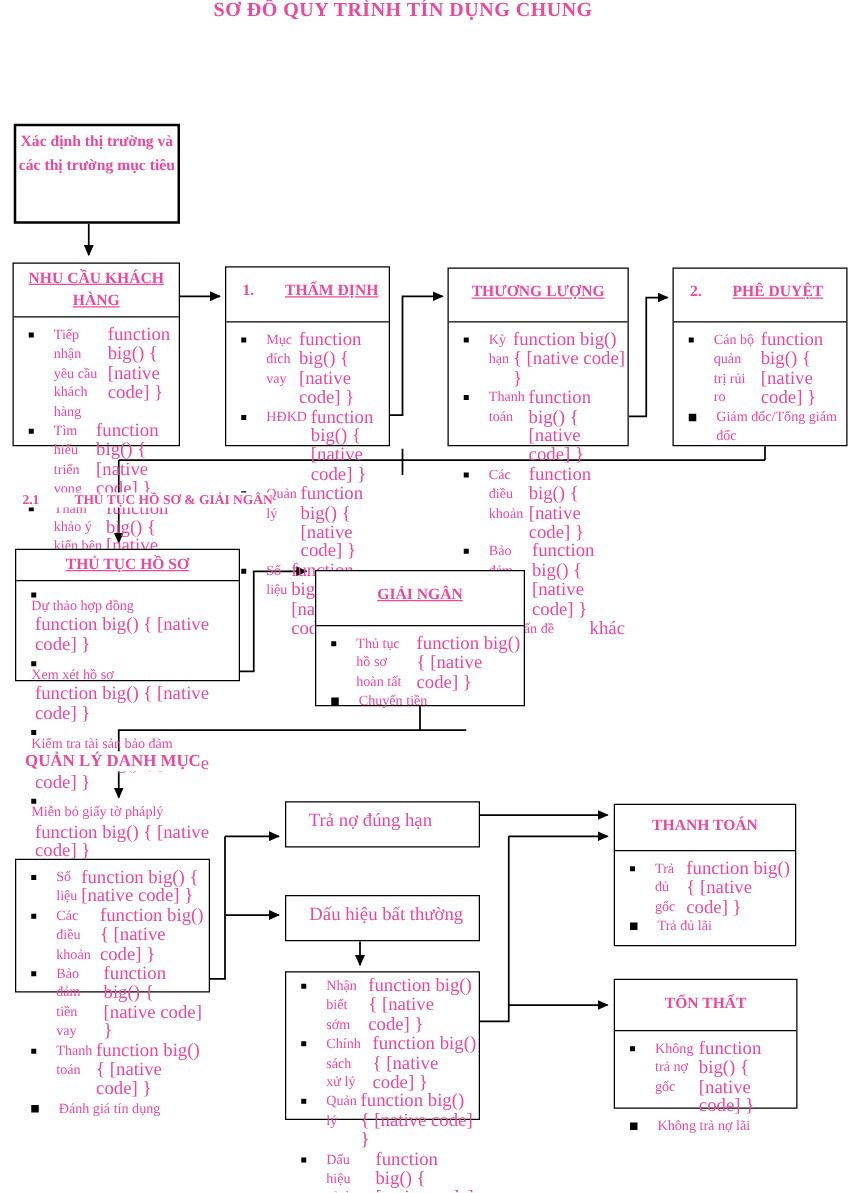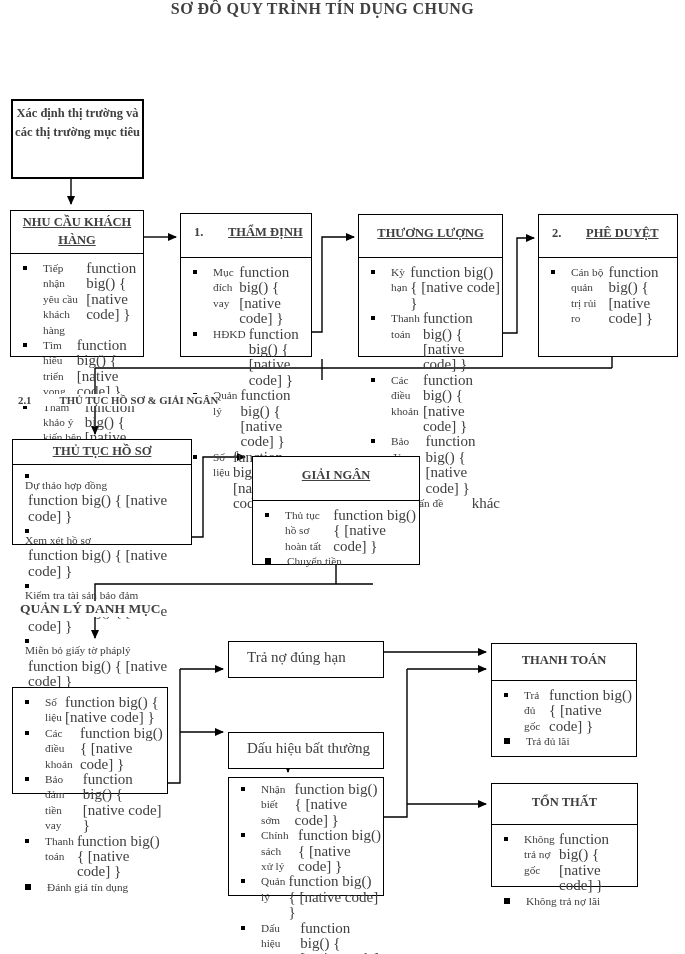--- a/index.html
+++ b/index.html
@@ -1,18 +1,18 @@
 <!DOCTYPE html>
 <html><head>
 <meta charset="utf-8">
 <style>
   html,body{margin:0;padding:0;background:#fff;}
   #canvas{
     position:relative;width:685px;height:954px;background:#ffffff;
-    font-family:"Liberation Serif","DejaVu Serif",serif;color:#404040;overflow:hidden;
+    font-family:"Liberation Serif","DejaVu Serif",serif;color:#ec4899;overflow:hidden;
   }
   #wires{position:absolute;left:0;top:0;width:685px;height:954px;}
   .box{position:absolute;border:1.5px solid #000;background:#fff;box-sizing:border-box;}
   .hdr{font-weight:bold;font-size:12.5px;text-align:center;line-height:1.45;}
   .hdr .u{text-decoration:underline;}
   .sep{border-bottom:1.4px solid #000;}
   .numhdr{display:flex;text-align:left;padding-left:13px;}
   .numhdr .num{width:34px;flex:none;}
   .list{padding:7px 2px 0 12px;}
   .li{display:flex;align-items:flex-start;font-size:11.3px;line-height:15.4px;}
@@ -42,21 +42,21 @@
   .b-thutuc{left:12px;top:439px;width:180px;height:106px;}
   .b-thutuc .hdr{height:22px;padding-top:2px;}
   .b-thutuc .list{padding-top:4px;}
   .b-thutuc .li{line-height:15.3px;flex-direction:column;}
   .b-giaingan{left:252px;top:456px;width:168px;height:109px;}
   .b-giaingan .hdr{height:34px;padding-top:9px;}
   .b-qltd-h{left:12px;top:643px;width:156px;height:35px;}
   .b-qltd-h .hdr{padding-top:9px;}
   .b-qltd-l{left:12px;top:687px;width:156px;height:107px;}
   .b-trano{left:228px;top:641px;width:156px;height:37px;}
-  .b-dauhieu{left:228px;top:732px;width:156px;height:37px;}
+  .b-dauhieu{left:228px;top:716px;width:156px;height:37px;text-align:center;}
   .b-nhanbiet{left:228px;top:777px;width:156px;height:119px;}
   .b-nhanbiet .list{padding-top:4px;}
   .b-thanhtoan{left:491px;top:643px;width:146px;height:114px;}
   .b-thanhtoan .hdr{height:29px;padding-top:7px;}
   .b-tonthat{left:491px;top:783px;width:147px;height:104px;}
   .b-tonthat .hdr{height:31px;padding-top:9px;}
 </style>
 </head>
 <body>
 
@@ -184,20 +184,24 @@
     <div class="hdr sep numhdr">
       <span class="num">2.</span>
       <span class="u">PHÊ DUYỆT</span>
     </div>
     <div class="list">
         <div class="li">
           <span class="blt"></span>
           <span class="litx">Cán bộ quản trị rủi ro</span>
           <span class="bigtx">function big() { [native code] }</span>
         </div>
+        <div class="li">
+          <span class="blt big"></span>
+          <span class="litx">Giám đốc/Tổng giám đốc</span>
+        </div>
       </div>
   </div>
 
   <div class="flowlabel l-sec21">
     <span>2.1</span><span class="gap"></span><span>THỦ TỤC HỒ SƠ &amp; GIẢI NGÂN</span>
   </div>
 
   <div class="box b-thutuc">
     <div class="hdr sep"><span class="u">THỦ TỤC HỒ SƠ</span></div>
     <div class="list">

